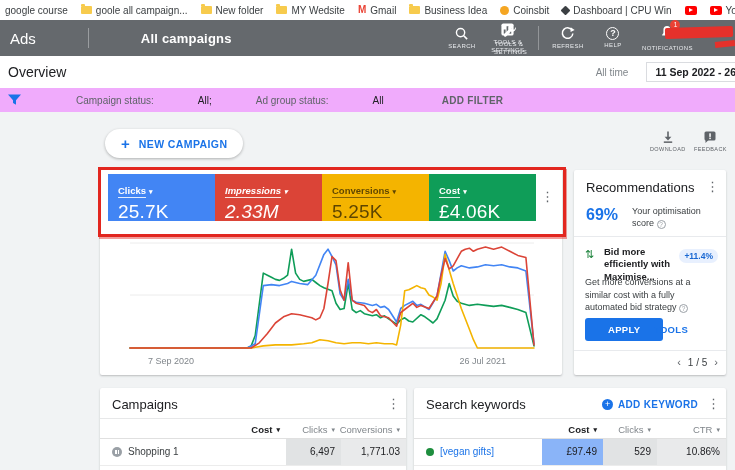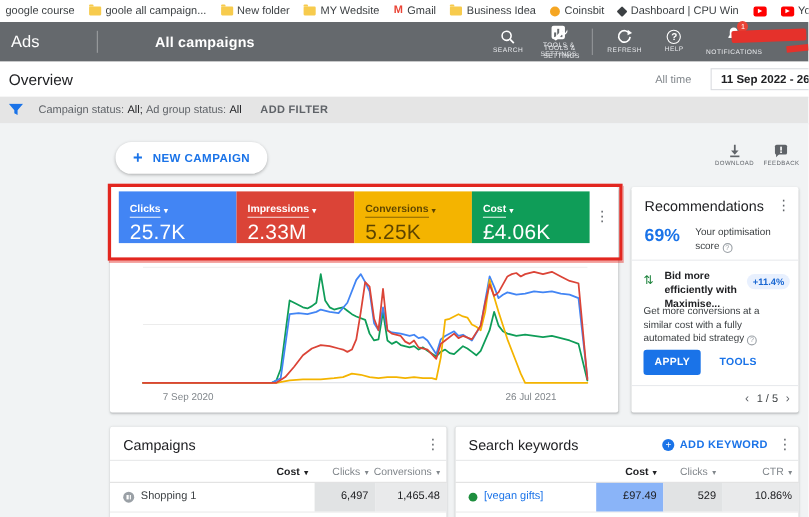--- a/index.html
+++ b/index.html
@@ -36,22 +36,22 @@
   .scribble2{position:absolute;right:0;top:21px;width:20px;height:6px;background:#e5312b;transform:rotate(-6deg);}
 
   
   .ovbar{position:absolute;left:0;top:56px;width:735px;height:32px;background:#fff;border-bottom:1px solid #e4e6e7;
          display:flex;align-items:center;}
   .ov-title{font-size:14px;color:#202124;margin-left:8px;}
   .ov-right{position:absolute;right:0;top:0;height:32px;display:flex;align-items:center;}
   .ov-alltime{font-size:10px;color:#80868b;margin-right:18px;}
   .datebox{border:1px solid #dadce0;background:#fff;padding:3px 10px 3px 8px;font-size:10.5px;font-weight:bold;color:#202124;
            margin-right:-12px;white-space:nowrap;cursor:pointer;}
-  .filterbar{position:absolute;left:0;top:88px;width:735px;height:24px;background:#e5e5e5;border-bottom:1px solid #ebedee;
-             display:flex;align-items:center;font-size:10px;color:#5f6368;}
+  .filterbar{position:absolute;left:0;top:88px;width:735px;height:24px;background:#f0abfc;border-bottom:1px solid #ebedee;
+             display:flex;align-items:center;font-size:10px;color:#5f6368;gap:41px;}
   .funnel{margin:0 14px 0 8px;}
   .fstrong{color:#202124;font-weight:normal;margin:0 3px;}
   .addfilter{margin-left:14px;font-weight:bold;color:#5f6368;letter-spacing:.3px;cursor:pointer;}
 
   .content{position:absolute;left:0;top:112px;width:735px;height:358px;background:#f1f3f4;}
 
   
   .newcamp{position:absolute;left:105px;top:129px;height:29px;background:#fff;border-radius:15px;
            box-shadow:0 1px 3px rgba(0,0,0,.28);display:flex;align-items:center;padding:0 16px;gap:9px;cursor:pointer;}
   .newcamp .plus{color:#1a73e8;font-size:15px;font-weight:bold;line-height:1;}
@@ -84,21 +84,21 @@
   .rec-scorelbl{position:absolute;left:58px;top:36px;width:88px;font-size:9px;color:#3c4043;line-height:1.3;}
   .qmark{display:inline-flex;width:9px;height:9px;border-radius:50%;border:1px solid #9aa0a6;color:#9aa0a6;
          font-size:6.5px;align-items:center;justify-content:center;box-sizing:border-box;vertical-align:-1px;}
   .rec-div1{position:absolute;left:0;top:66px;width:152px;border-top:1px solid #e8eaed;}
   .rec-ic{position:absolute;left:11px;top:78px;color:#188038;font-size:11px;}
   .rec-item-title{position:absolute;left:30px;top:76px;width:78px;font-size:9.5px;font-weight:bold;color:#202124;line-height:1.3;}
   .rec-badge{position:absolute;right:8px;top:79px;background:#e8f0fe;color:#1967d2;font-size:8.5px;font-weight:bold;
              padding:2px 5px;border-radius:8px;}
   .rec-body{position:absolute;left:11px;top:106px;width:132px;font-size:9px;color:#3c4043;line-height:1.4;}
   .rec-apply{position:absolute;left:11px;top:148px;background:#1a73e8;color:#fff;font-size:9.5px;font-weight:bold;
-             padding:6px 10px;border-radius:3px;border:none;cursor:pointer;letter-spacing:.3px;}
+             padding:6px 23px;border-radius:3px;border:none;cursor:pointer;letter-spacing:.3px;}
   .rec-view{position:absolute;left:80px;top:154px;color:#1a73e8;font-size:9.5px;font-weight:bold;letter-spacing:.3px;cursor:pointer;}
   .rec-div2{position:absolute;left:0;top:180px;width:152px;border-top:1px solid #e8eaed;}
   .rec-pager{position:absolute;right:8px;top:186px;font-size:10px;color:#3c4043;display:flex;gap:7px;align-items:center;}
   .rec-pager .chev{color:#5f6368;cursor:pointer;font-size:11px;}
 
   
   .tbl-card{top:388px;height:95px;}
   .cmp-card{left:100px;width:306px;}
   .kw-card{left:414px;width:312px;}
   .tbl-title{position:absolute;left:12px;top:9px;font-size:13px;color:#202124;}
@@ -276,21 +276,21 @@
 
   <div class="card chart-card">
     <div class="tiles">
       <div class="tile" style="background: rgb(66, 133, 244); color: rgb(255, 255, 255);">
         <span class="tl">
             <span class="u">Clicks</span>
             <span class="caret" style="color:inherit">▾</span>
           </span>
         <div class="tv">25.7K</div>
       </div>
-      <div class="tile" style="background: rgb(219, 68, 55); color: rgb(255, 255, 255);">
+      <div class="tile" style="background: rgb(219, 68, 55); color: rgb(255, 255, 255); font-style: italic;">
         <span class="tl">
             <span class="u">Impressions</span>
             <span class="caret" style="color:inherit">▾</span>
           </span>
         <div class="tv">2.33M</div>
       </div>
       <div class="tile dark" style="background: rgb(244, 180, 0); color: rgba(0, 0, 0, 0.62);">
         <span class="tl">
             <span class="u">Conversions</span>
             <span class="caret" style="color:inherit">▾</span>
@@ -358,21 +358,21 @@
           <span>Conversions</span>
           <span class="caret">▾</span>
         </div>
     </div>
     <div class="trow">
       <div class="td td-name" style="left:0;width:128px;">
           <span class="ic-pause"></span>
           <span>Shopping 1</span>
         </div>
       <div class="td cell-gray1" style="left:186px;width:55px;">6,497</div>
-      <div class="td cell-gray2" style="left:241px;width:65px;">1,465.48</div>
+      <div class="td cell-gray2" style="left:241px;width:65px;">1,771.03</div>
     </div>
   </div>
 
   <div class="card tbl-card kw-card">
     <span class="tbl-title">Search keywords</span>
     <div class="addkw">
       <span class="circ">+</span>
       <span class="txt">ADD KEYWORD</span>
     </div>
     <span class="kebab tbl-kebab">⋮</span>

